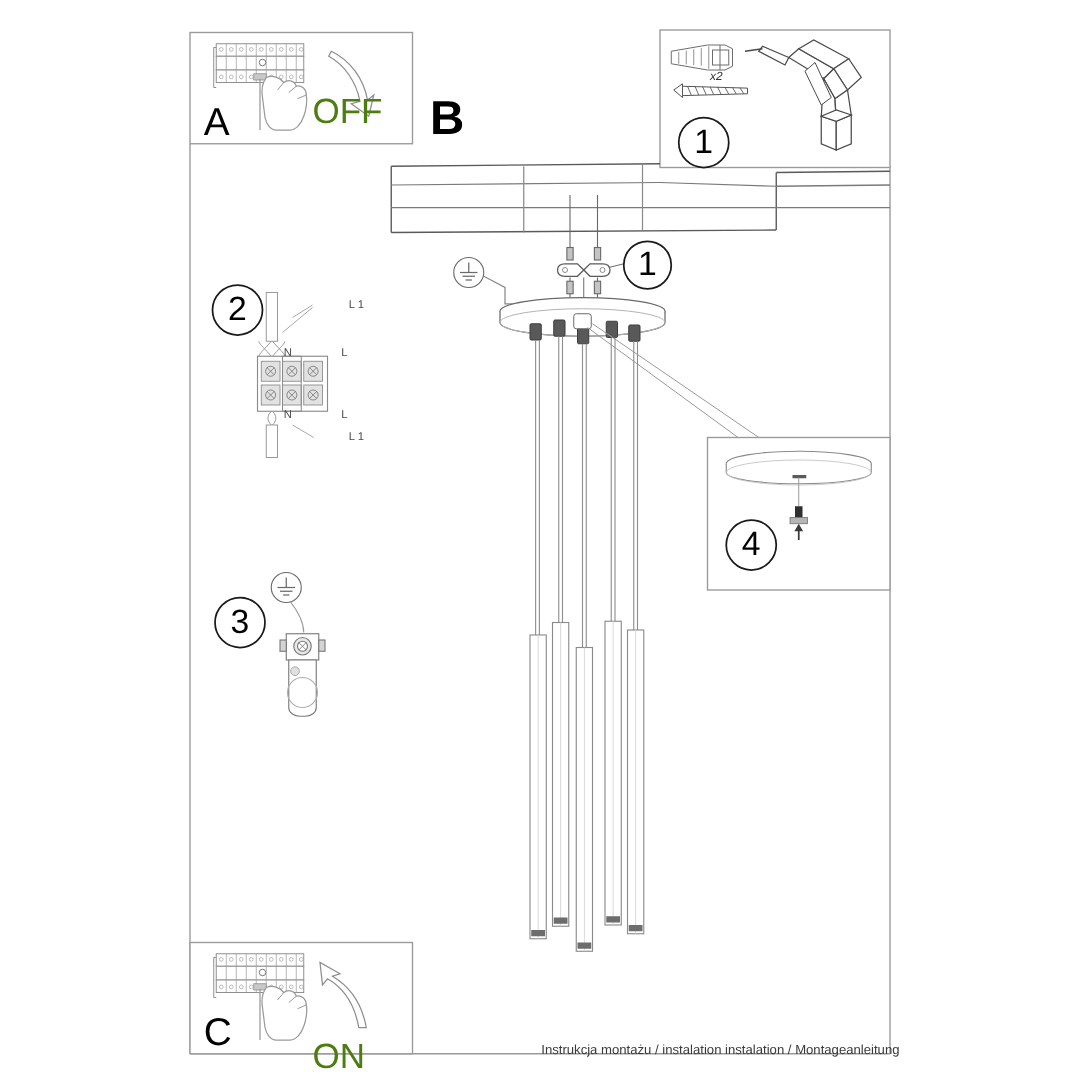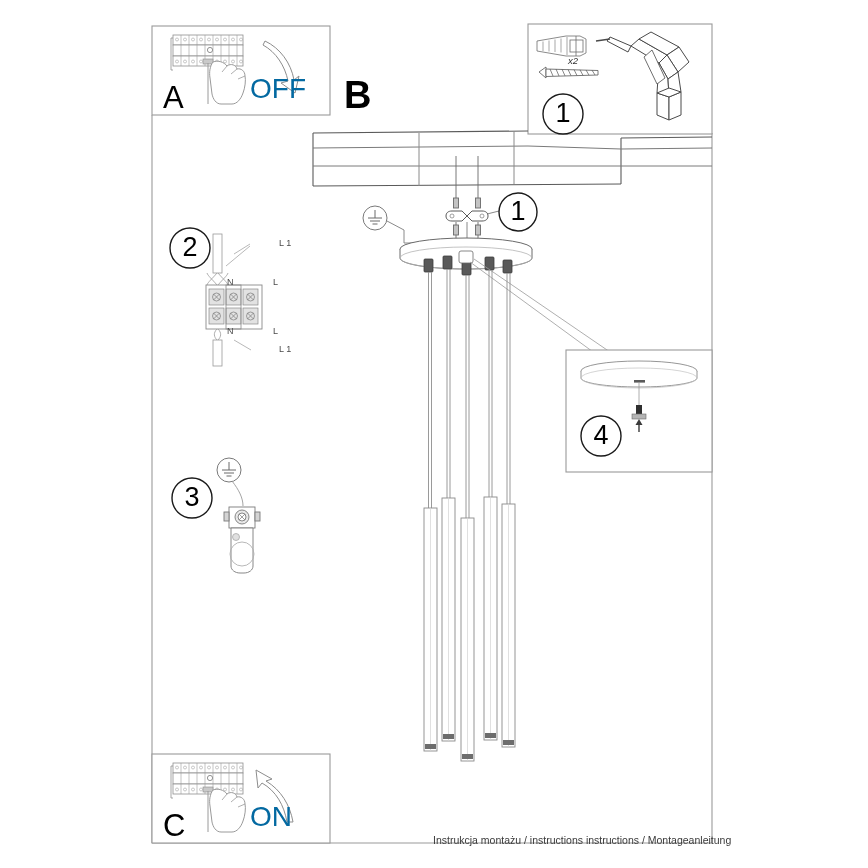--- a/index.html
+++ b/index.html
@@ -2,21 +2,21 @@
 <html><head>
 <meta charset="utf-8">
 <style>
   html,body{margin:0;padding:0;background:#ffffff;}
   body{width:868px;height:868px;overflow:hidden;
        font-family:"Liberation Sans",sans-serif;color:#000;}
   #sheet{position:relative;width:868px;height:868px;}
   svg{position:absolute;top:0;left:0;}
   .txt{position:absolute;white-space:pre;}
   .lbl-big{font-size:31px;font-weight:400;color:#000;font-family:"Liberation Sans",sans-serif;}
-  .lbl-off{font-size:28px;font-weight:400;color:#0369a1;}
+  .lbl-off{font-size:28px;font-weight:400;color:#4d7c0f;}
   .lbl-b{font-size:38px;font-weight:700;color:#000;}
   .footer{font-size:10.5px;line-height:14px;color:#3a3a3a;}
   .wirelbl{font-size:9px;color:#4a4a4a;padding-left:27px;}
   .x2{font-size:9.5px;font-style:italic;color:#333;}
   .stepnum{font-size:27px;color:#000;text-align:center;}
 </style>
 </head>
 <body>
 
 <div id="sheet">
@@ -385,33 +385,33 @@
              C276 791 284 805 287 822 Z"></path>
   </g>
 </svg>
 
 <span class="txt lbl-big" style="left:163px;top:80px;">A</span>
 <span class="txt lbl-off" style="left:250px;top:73px;">OFF</span>
 
 <span class="txt lbl-b" style="left:344px;top:74px;">B</span>
 
 <span class="txt lbl-big" style="left:163px;top:808px;">C</span>
-<span class="txt lbl-off" style="left:250px;top:801px;">ON</span>
+<span class="txt lbl-off" style="left:250px;top:829px;">ON</span>
 
 <span class="txt stepnum" style="left:548px;top:98px;width:30px;">1</span>
 <span class="txt stepnum" style="left:503px;top:196px;width:30px;">1</span>
 <span class="txt stepnum" style="left:175px;top:232px;width:30px;">2</span>
 <span class="txt stepnum" style="left:177px;top:482px;width:30px;">3</span>
 <span class="txt stepnum" style="left:586px;top:420px;width:30px;">4</span>
 
 <span class="txt wirelbl" style="left:200px;top:277px;">N</span>
 <span class="txt wirelbl" style="left:246px;top:277px;">L</span>
 <span class="txt wirelbl" style="left:200px;top:326px;">N</span>
 <span class="txt wirelbl" style="left:246px;top:326px;">L</span>
 <span class="txt wirelbl" style="left:252px;top:238px;">L 1</span>
 <span class="txt wirelbl" style="left:252px;top:344px;">L 1</span>
 
 <div class="txt footer" style="left:433px;top:805px;">
-  <div>Instrukcja montażu / instructions instructions / Montageanleitung</div>
+  <div>Instrukcja montażu / instalation instalation / Montageanleitung</div>
   
 </div>
 
 </div>
 
 </body></html>

